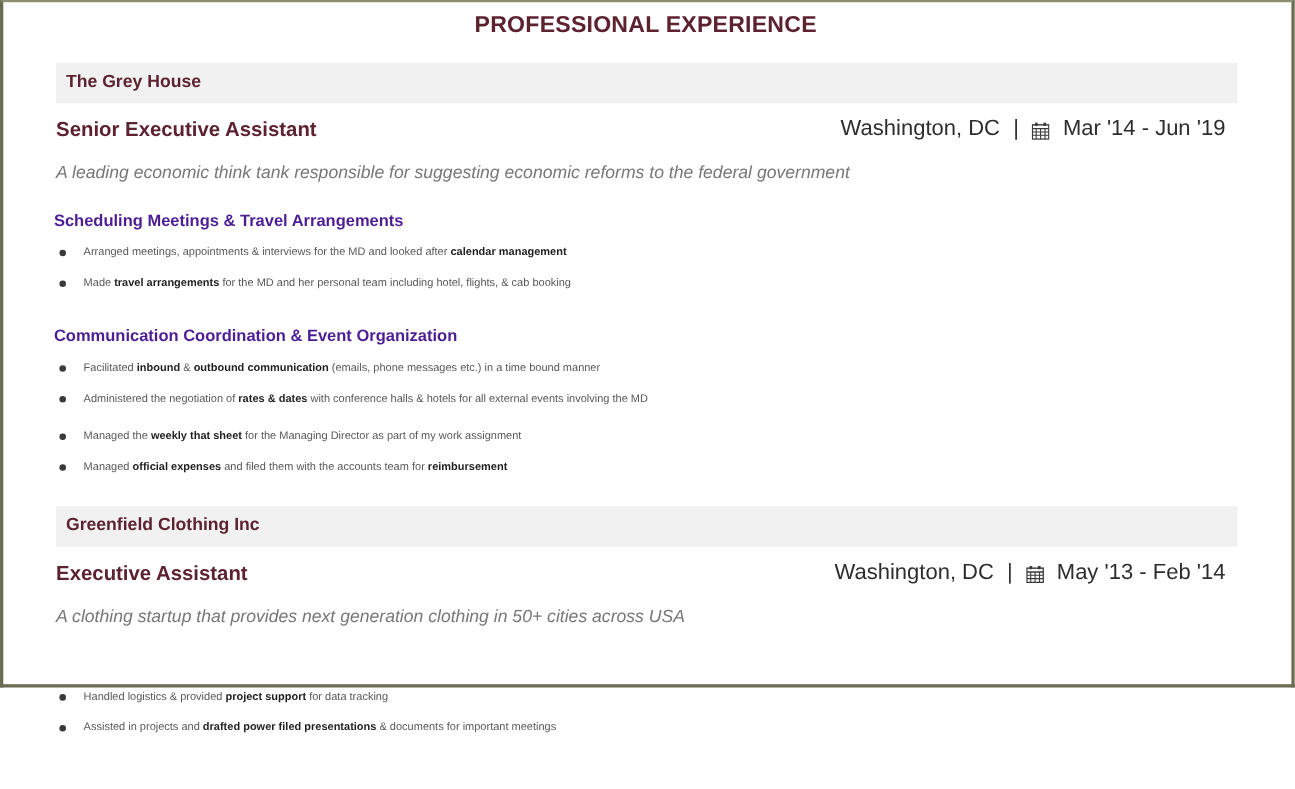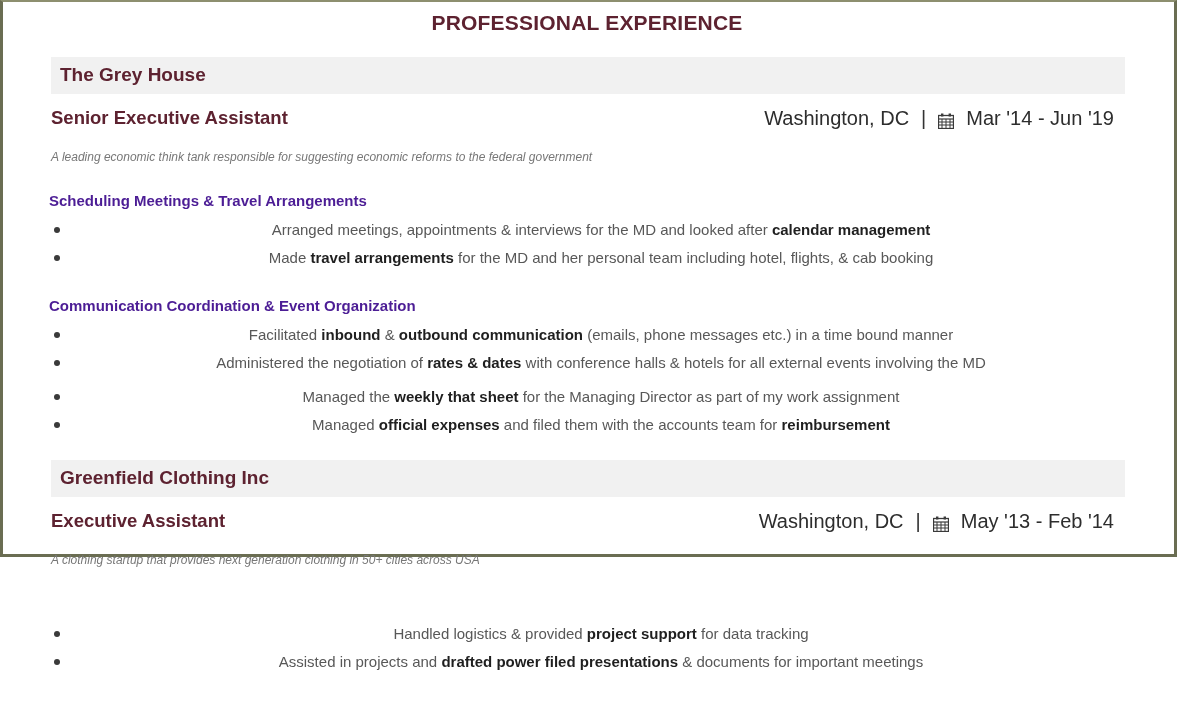--- a/index.html
+++ b/index.html
@@ -10,21 +10,21 @@
   body {
     font-family: "Liberation Sans", sans-serif;
     width: 1177px;
     height: 717px;
     overflow: hidden;
   }
   .page {
     position: relative;
     box-sizing: border-box;
     width: 1177px;
-    height: 557px;
+    height: 625px;
     background: #ffffff;
     border-left: 3px solid #6a6d52;
     border-right: 3px solid #6a6d52;
     border-top: 2px solid #8d8f6f;
     border-bottom: 3px solid #6a6d52;
     padding: 0;
   }
   .inner {
     box-sizing: border-box;
     padding: 0 48px 0 45px;
@@ -45,29 +45,29 @@
   
   .company-band {
     background: #f1f1f1;
     margin: 21px 0 0 3px;
     padding: 7px 0 8px 9px;
     width: 1074px;
     box-sizing: border-box;
   }
   .company-name {
     color: #5d2230;
-    font-size: 19px;
+    font-size: 16px;
     font-weight: bold;
     line-height: 22px;
   }
 
   
   .role-row {
     display: flex;
-    align-items: center;
+    align-items: flex-start;
     justify-content: space-between;
     margin-top: 13px;
     padding-right: 12px;
   }
   .role-title {
     color: #5d2230;
     font-size: 18.5px;
     font-weight: bold;
     line-height: 22px;
     padding-left: 3px;
@@ -92,21 +92,21 @@
     margin-right: 12px;
     position: relative;
     top: 2px;
   }
   .meta .dates { }
 
   
   .blurb {
     font-style: italic;
     color: #777777;
-    font-size: 12px;
+    font-size: 16px;
     line-height: 19px;
     margin-top: 19px;
     padding-left: 3px;
   }
 
   
   .subhead {
     color: #4c1d95;
     font-size: 15px;
     font-weight: bold;
@@ -115,24 +115,23 @@
     padding-left: 1px;
   }
   ul.bullets {
     list-style: none;
     margin: 6px 0 0 0;
     padding: 0;
   }
   ul.bullets li {
     position: relative;
     color: #585858;
-    font-size: 15px;
+    font-size: 10px;
     line-height: 28px;
     padding-left: 28px;
-    text-align: center;
   }
   ul.bullets li::before {
     content: "";
     position: absolute;
     left: 6px;
     top: 11px;
     width: 6px;
     height: 6px;
     background: #3a3a3a;
     border-radius: 50%;

